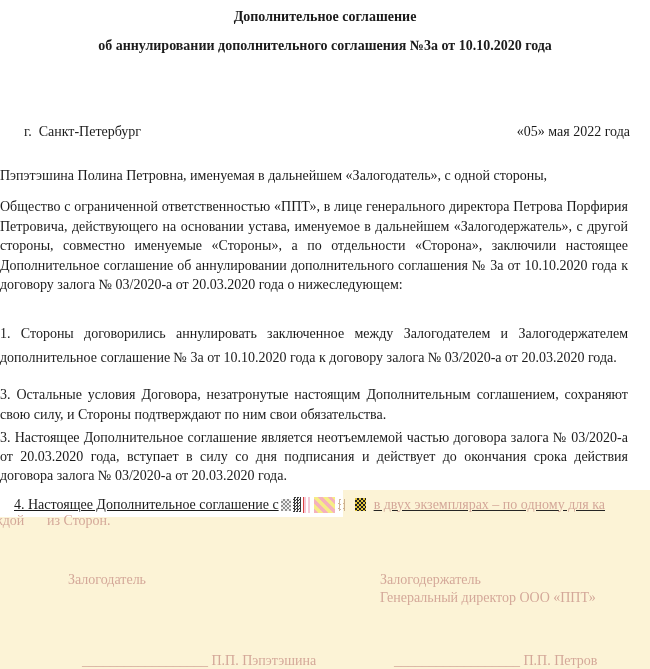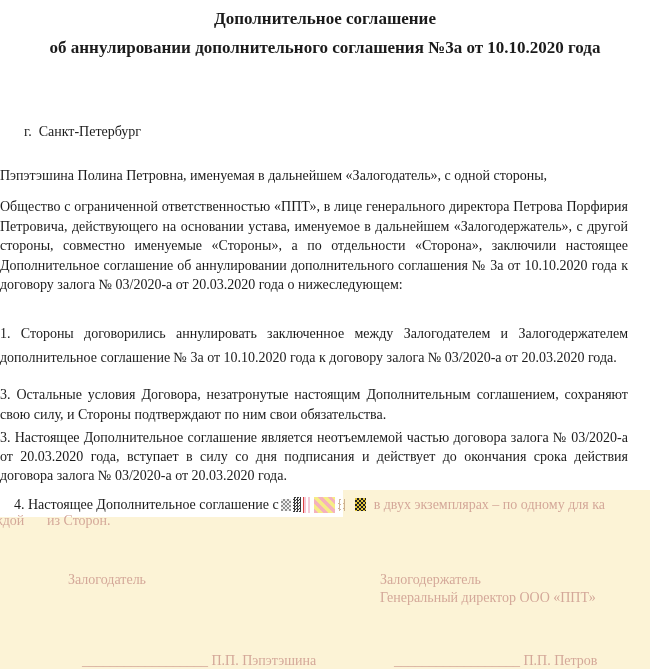--- a/index.html
+++ b/index.html
@@ -8,21 +8,21 @@
     width:650px;height:669px;
     background:#ffffff;
     overflow:hidden;
     font-family:"Liberation Serif", serif;
     color:var(--body-text,#1b1b1b);
     font-size:14px;
   }
   .abs{position:absolute;}
   .title-line{
     left:0;right:0;text-align:center;
-    font-weight:bold;font-size:17px;
+    font-weight:bold;font-size:14px;
   }
   .row-place-date{
     left:0;right:0;top:124px;
     display:flex;justify-content:space-between;
     padding:0 20px 0 16px;
     white-space:pre;
     margin-left:8px;
   }
   .para{
     left:0;
@@ -40,20 +40,21 @@
   .faded{
     color:var(--faded-text,#d2a496);
     opacity:.95;
   }
   .clause4-line1{
     left:0;top:494px;width:650px;height:21px;
     display:flex;align-items:center;
     white-space:nowrap;overflow:hidden;
     padding-left:14px;box-sizing:border-box;
     z-index:2;
+    text-decoration:underline;
   }
   .clause4-line1 .blk{margin-right:2px;}
   .glitch{display:inline-block;height:14px;vertical-align:middle;margin-right:2px;flex:0 0 auto;}
   .g0{width:10px;height:12px;background:repeating-conic-gradient(#6b6b6b 0% 25%, #e8e8e8 0% 50%) 0 0/4px 4px;opacity:.75;}
   .g1{width:8px;height:15px;background:repeating-conic-gradient(#3a3a3a 0% 25%, #f3f3f3 0% 50%) 0 0/3px 3px;}
   .g2{width:8px;height:16px;background:repeating-linear-gradient(90deg,#f6c9d6 0 2px,#ffffff 2px 4px);border-left:1px solid #d44;}
   .g3{width:21px;height:16px;background:#f6ec86;background-image:repeating-linear-gradient(45deg, rgba(244,168,198,.85) 0 3px, rgba(246,236,134,0) 3px 7px);}
   .g4{width:8px;height:12px;background:repeating-conic-gradient(#c3a07e 0% 12%, rgba(253,246,221,0) 0% 50%) 0 0/5px 5px;opacity:.8;}
   .g5{width:11px;height:13px;background:repeating-conic-gradient(#1f1f1f 0% 25%, #e2c43a 0% 50%) 0 0/4px 4px;margin-left:8px;}
   .clause4-line2{left:0;top:513px;width:650px;height:18px;z-index:2;}
@@ -68,20 +69,21 @@
 <div class="page">
 
   <div class="abs hl hl-right"></div>
   <div class="abs hl hl-bottom"></div>
 
   <div class="abs title-line" style="top:9px">Дополнительное соглашение</div>
   <div class="abs title-line" style="top:38px">об аннулировании дополнительного соглашения №3а от 10.10.2020 года</div>
 
   <div class="abs row-place-date">
     <span>г.  Санкт-Петербург</span>
+    <span>«05» мая 2022 года</span>
   </div>
 
   <div class="abs para" style="top:166px">Пэпэтэшина Полина Петровна, именуемая в дальнейшем «Залогодатель», с одной стороны,</div>
   <div class="abs para" style="top:197px">Общество с ограниченной ответственностью «ППТ», в лице генерального директора Петрова Порфирия Петровича, действующего на основании устава, именуемое в дальнейшем «Залогодержатель», с другой стороны, совместно именуемые «Стороны», а по отдельности «Сторона», заключили настоящее Дополнительное соглашение об аннулировании дополнительного соглашения № 3а от 10.10.2020 года к договору залога № 03/2020-а от 20.03.2020 года о нижеследующем:</div>
   <div class="abs para lh20" style="top:322px">1. Стороны договорились аннулировать заключенное между Залогодателем и Залогодержателем дополнительное соглашение № 3а от 10.10.2020 года к договору залога № 03/2020-а от 20.03.2020 года.</div>
   <div class="abs para" style="top:385px">3. Остальные условия Договора, незатронутые настоящим Дополнительным соглашением, сохраняют свою силу, и Стороны подтверждают по ним свои обязательства.</div>
   <div class="abs para lh205" style="top:428px">3. Настоящее Дополнительное соглашение является неотъемлемой частью договора залога № 03/2020-а от 20.03.2020 года, вступает в силу со дня подписания и действует до окончания срока действия договора залога № 03/2020-а от 20.03.2020 года.</div>
 
   <div class="abs clause4-line1">
     <span class="blk">4. Настоящее Дополнительное соглашение с</span>

